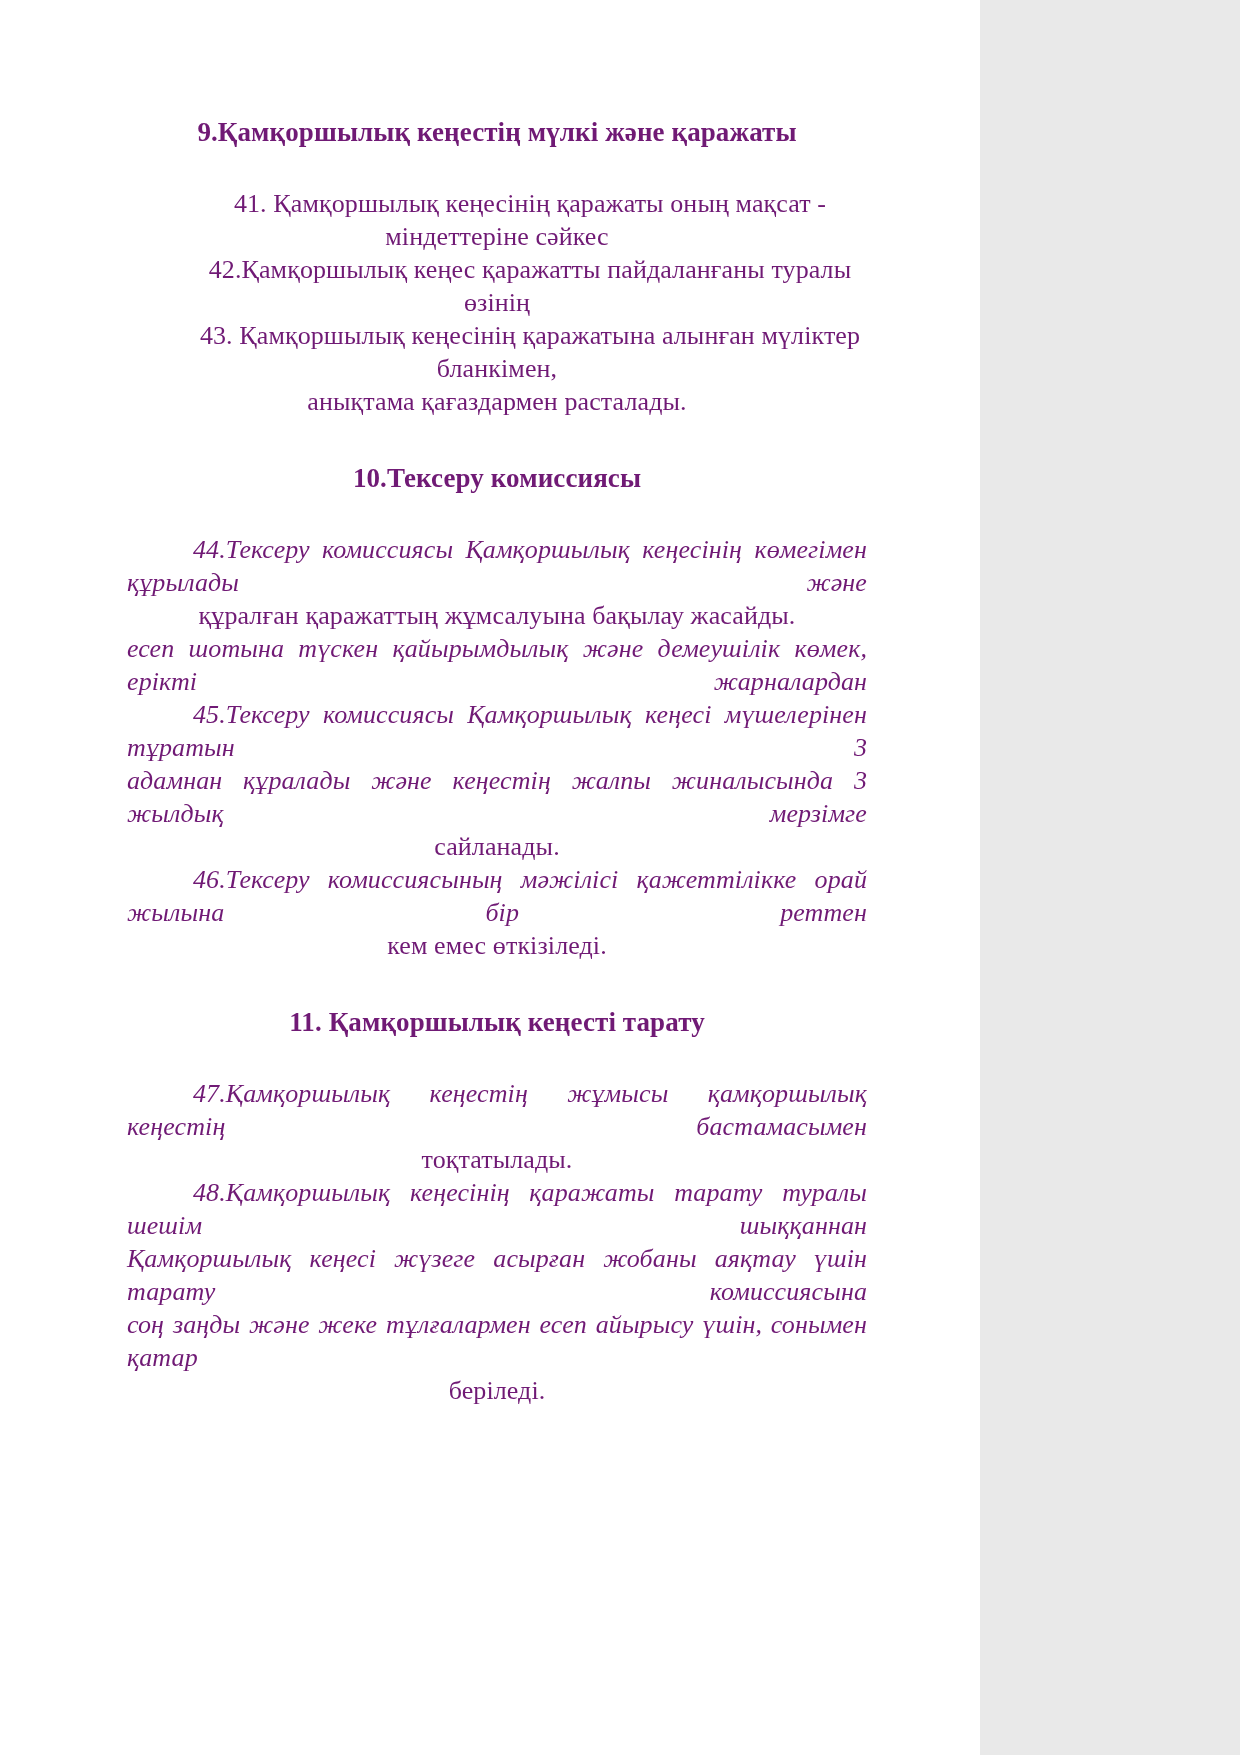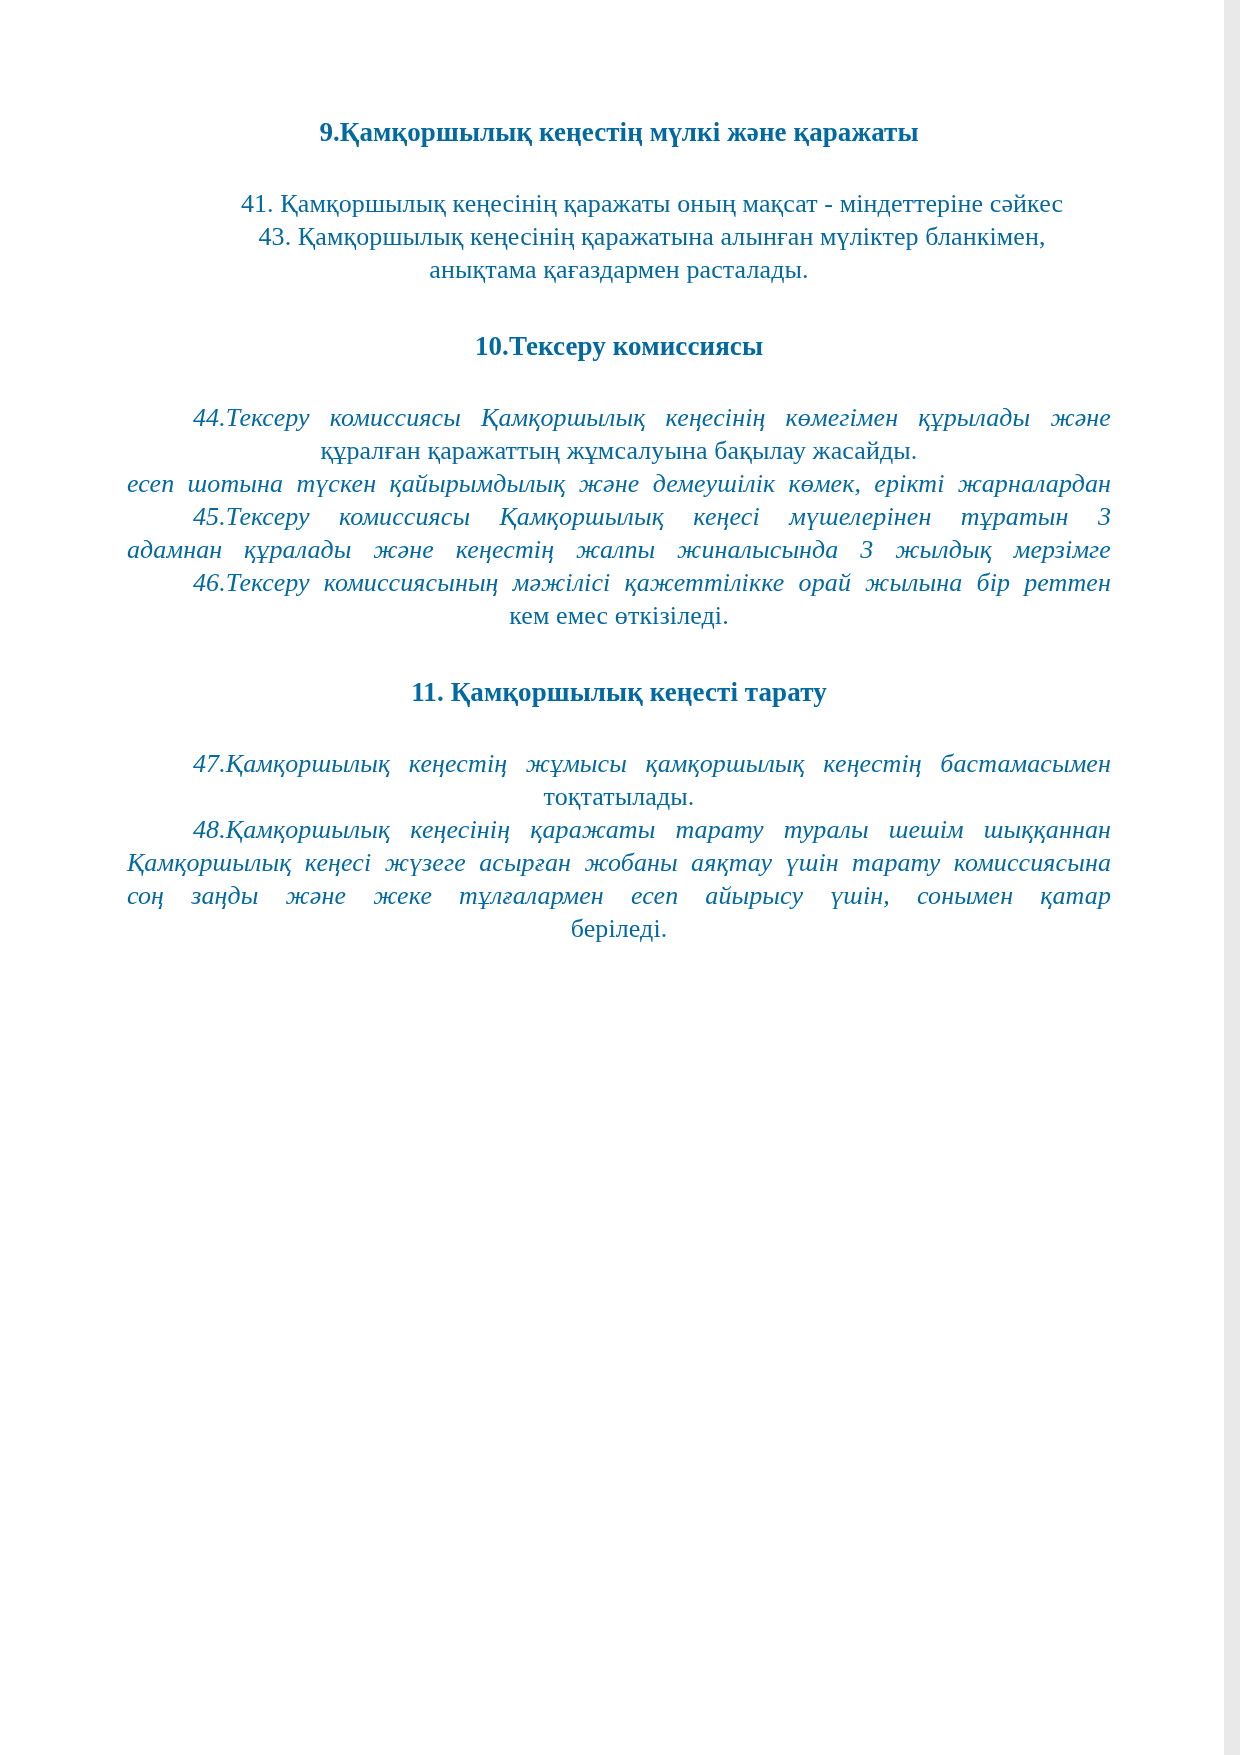--- a/index.html
+++ b/index.html
@@ -1,23 +1,23 @@
 <!DOCTYPE html>
 <html><head>
 <meta charset="utf-8">
 <style>
   * { margin: 0; padding: 0; box-sizing: border-box; }
   html, body { background: #e9e9e9; }
   body { width: 1240px; font-family: "Liberation Serif", "DejaVu Serif", serif; }
 
   .page {
-    width: 1224px;
+    width: 980px;
     min-height: 1755px;
     background: #ffffff;
-    color: #0369a1;
+    color: #701a75;
     position: relative;
   }
 
   .content {
     padding: 116px 113px 40px 127px; 
     font-size: 26px;
     line-height: 33px;
     letter-spacing: 0.1px;
   }
 
@@ -50,38 +50,40 @@
 <div class="page">
   <div class="content">
 
     <div class="heading first">9.Қамқоршылық кеңестің мүлкі және қаражаты</div>
 
     <div class="para">
       <span class="line first">41. Қамқоршылық кеңесінің қаражаты  оның мақсат - міндеттеріне сәйкес</span>
     </div>
 
     <div class="para">
+      <span class="line first">42.Қамқоршылық кеңес қаражатты пайдаланғаны туралы өзінің</span>
     </div>
 
     <div class="para">
       <span class="line first">43. Қамқоршылық кеңесінің қаражатына алынған мүліктер бланкімен,</span>
       <span class="line">анықтама қағаздармен расталады.</span>
     </div>
 
     <div class="heading">10.Тексеру комиссиясы</div>
 
     <div class="para">
       <span class="line first stretch">44.Тексеру комиссиясы Қамқоршылық кеңесінің көмегімен құрылады және</span>
       <span class="line">құралған қаражаттың жұмсалуына бақылау жасайды.</span>
       <span class="line stretch">есеп шотына түскен  қайырымдылық және демеушілік көмек, ерікті жарналардан</span>
     </div>
 
     <div class="para">
       <span class="line first stretch">45.Тексеру комиссиясы Қамқоршылық кеңесі мүшелерінен тұратын   3</span>
       <span class="line stretch">адамнан құралады және кеңестің жалпы жиналысында 3 жылдық  мерзімге</span>
+      <span class="line">сайланады.</span>
     </div>
 
     <div class="para">
       <span class="line first stretch">46.Тексеру комиссиясының мәжілісі қажеттілікке орай жылына бір реттен</span>
       <span class="line">кем емес өткізіледі.</span>
     </div>
 
     <div class="heading">11. Қамқоршылық кеңесті тарату</div>
 
     <div class="para">

